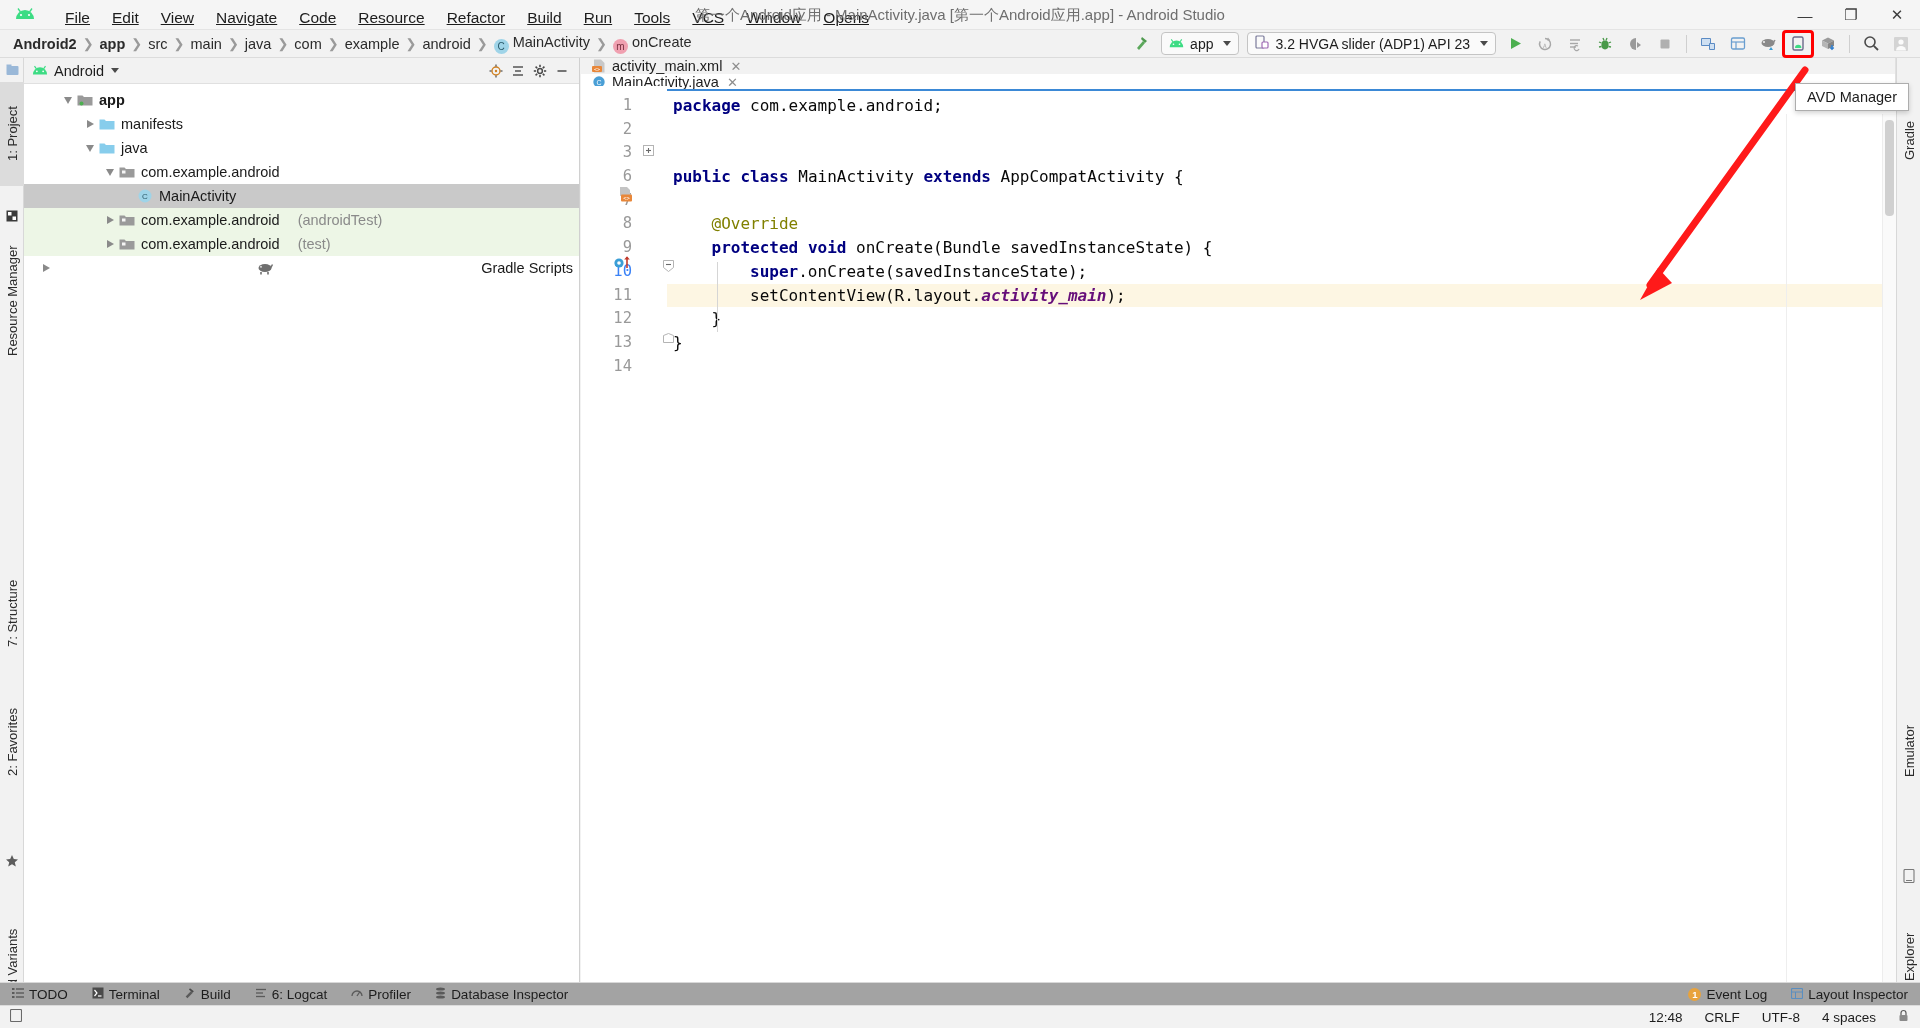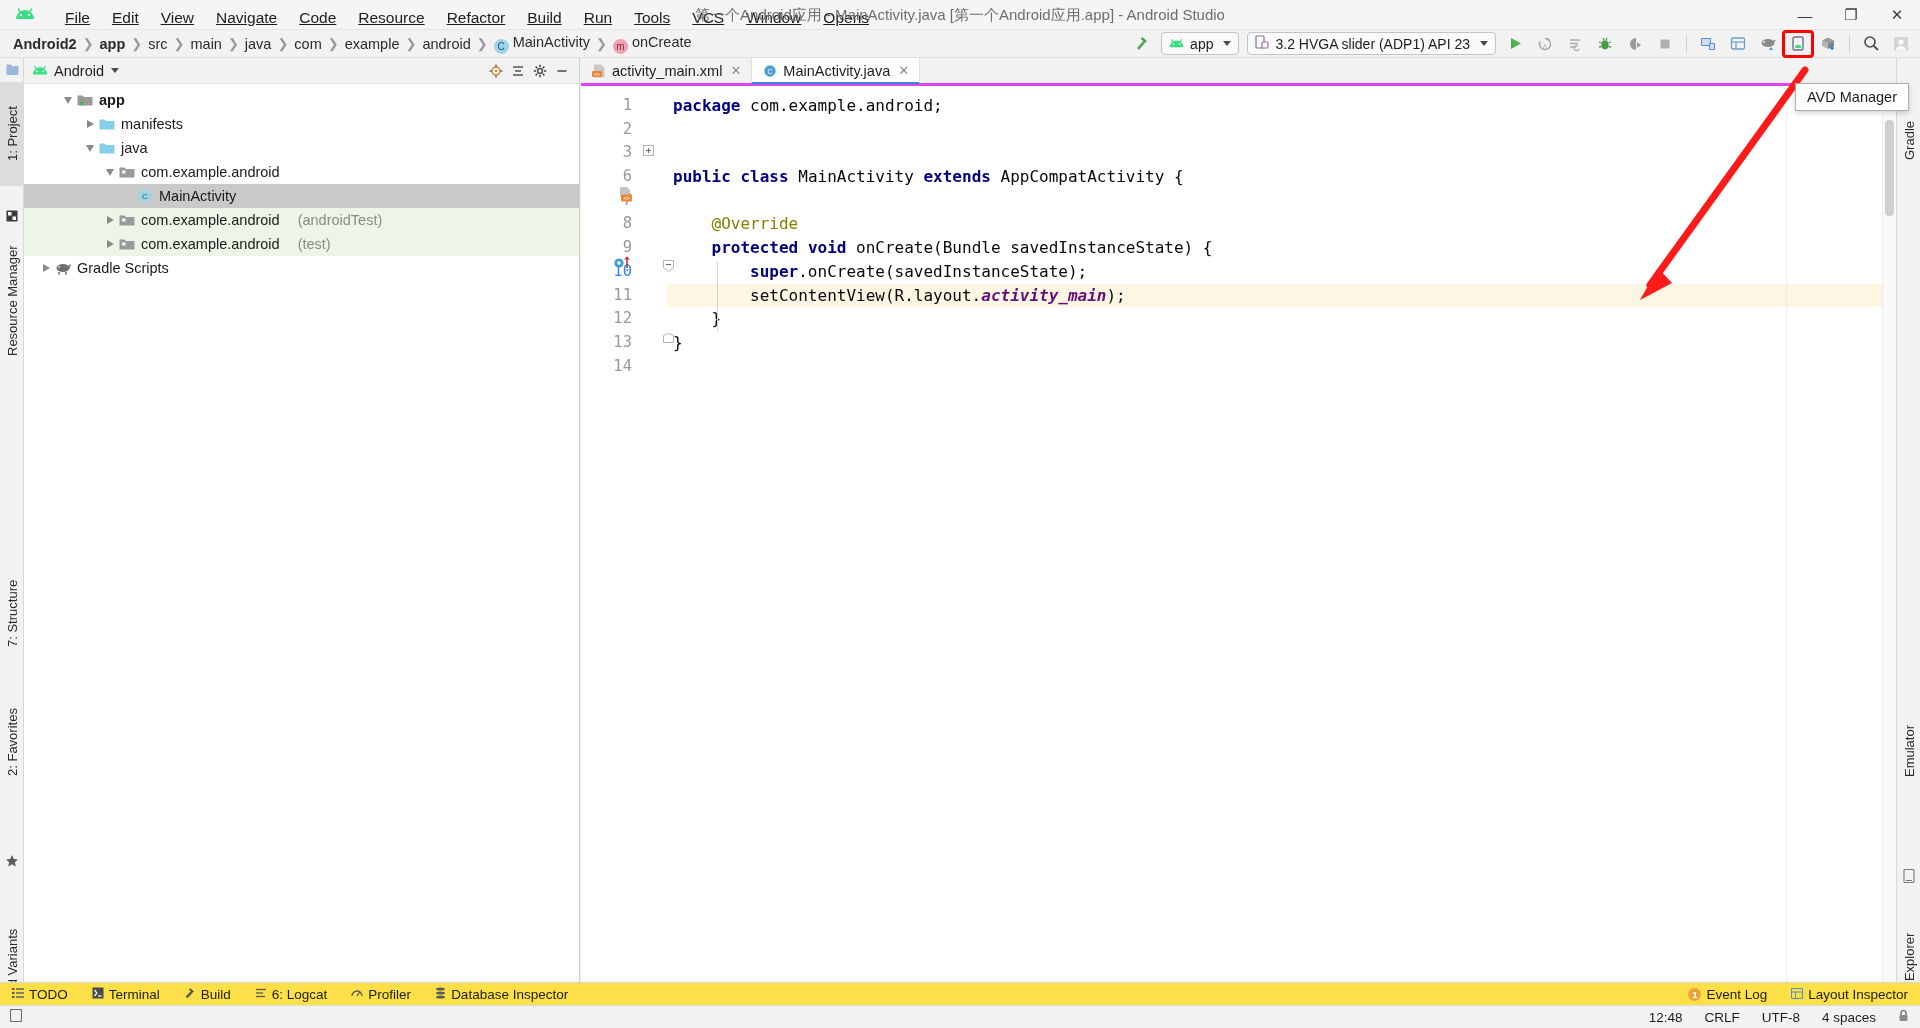--- a/index.html
+++ b/index.html
@@ -148,21 +148,22 @@
   .node-label.b { font-weight: bold; }
   .muted { color: #8a8a8a; margin-left: 18px; }
 
   
   .editor {
     position: absolute; top: 58px; left: 581px; right: 24px; bottom: 46px;
     background: #ffffff;
   }
   .tabstrip {
     height: 28px; background: #f2f2f2; display: flex; align-items: stretch;
-    border-bottom: 3px solid #d946ef;
+    border-bottom: 7px solid #d946ef;
+    flex-direction: column;
   }
   .etab {
     display: flex; align-items: center; gap: 6px; padding: 0 10px;
     font-size: 14.5px; color: #1d1d1d; border-right: 1px solid #e0e0e0;
     background: #f2f2f2; position: relative;
   }
   .etab.active { background: #ffffff; }
   .etab.active::after {
     content: ""; position: absolute; left: 0; right: 0; bottom: -1px;
     height: 2px; background: #3b89d6;
@@ -205,21 +206,21 @@
   .right-edge-line {
     position: absolute; top: 28px; bottom: 0; left: 1205px; width: 1px; background: #eeeeee;
   }
   .fold-line {
     position: absolute; width: 1px; background: #d5d5d5;
   }
 
   
   .toolwin-bar {
     position: absolute; left: 0; right: 0; bottom: 23px; height: 23px;
-    background: #fde047; border-top: 1px solid #d8d8d8;
+    background: #a3a3a3; border-top: 1px solid #d8d8d8;
     display: flex; align-items: center;
   }
   .twb-item {
     display: flex; align-items: center; gap: 5px; padding: 0 12px;
     font-size: 13.5px; color: #1d1d1d; height: 23px;
   }
   .twb-right { margin-left: auto; display: flex; align-items: center; }
   .badge-num {
     width: 13px; height: 13px; border-radius: 50%; background: #e8a33d;
     color: #fff; font-size: 9.5px; display: flex; align-items: center;
@@ -617,21 +618,21 @@
           <svg width="16" height="14" viewBox="0 0 16 14">
               <path d="M0.5 2.5 h5 l1.5 1.5 h8.5 v8.5 h-15 Z" fill="#9a9a9a"></path>
               <rect x="3" y="5.5" width="3.5" height="3" fill="#f5f5f5"></rect>
             </svg>
         </span>
         <span class="node-label">com.example.android</span>
         <span class="muted">(test)</span>
       </div>
 
 
-      <div class="tree-row" style="padding-left:14px;">
+      <div class="tree-row" style="padding-left:14px;justify-content:space-between;">
         <span class="twisty">
             <span class="tri-right"></span>
           </span>
         <span class="node-ico">
           <svg width="17" height="14" viewBox="0 0 17 14">
               <ellipse cx="8" cy="7" rx="6.5" ry="4" fill="#6f6f6f"></ellipse>
               <circle cx="4" cy="5.8" r="0.85" fill="#fff"></circle>
               <path d="M12.5 9 L15.5 3.5" stroke="#6f6f6f" stroke-width="1.5"></path>
               <path d="M4 11 L4 13.5 M11 11 L11 13.5" stroke="#6f6f6f" stroke-width="1.6"></path>
             </svg>

